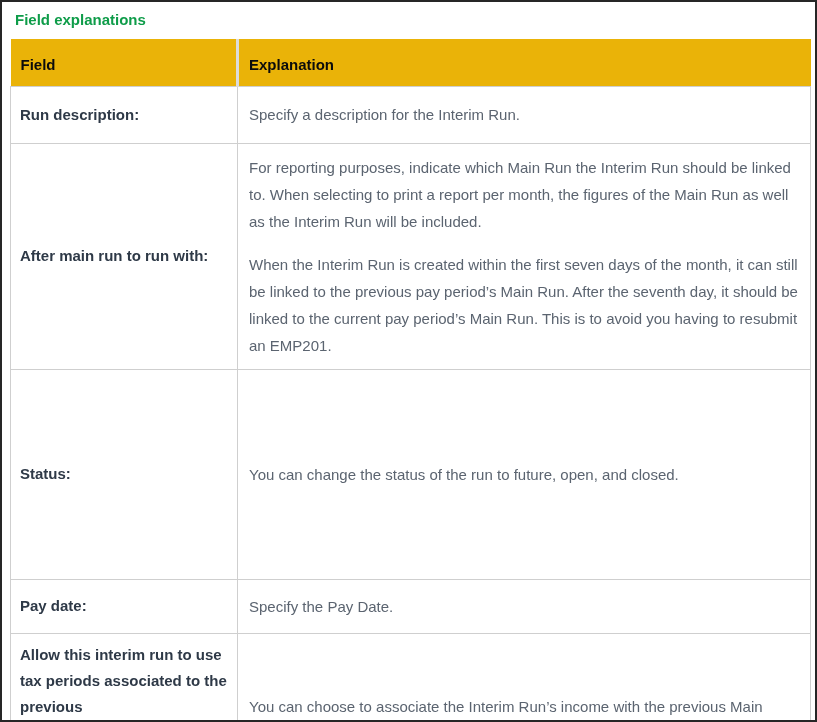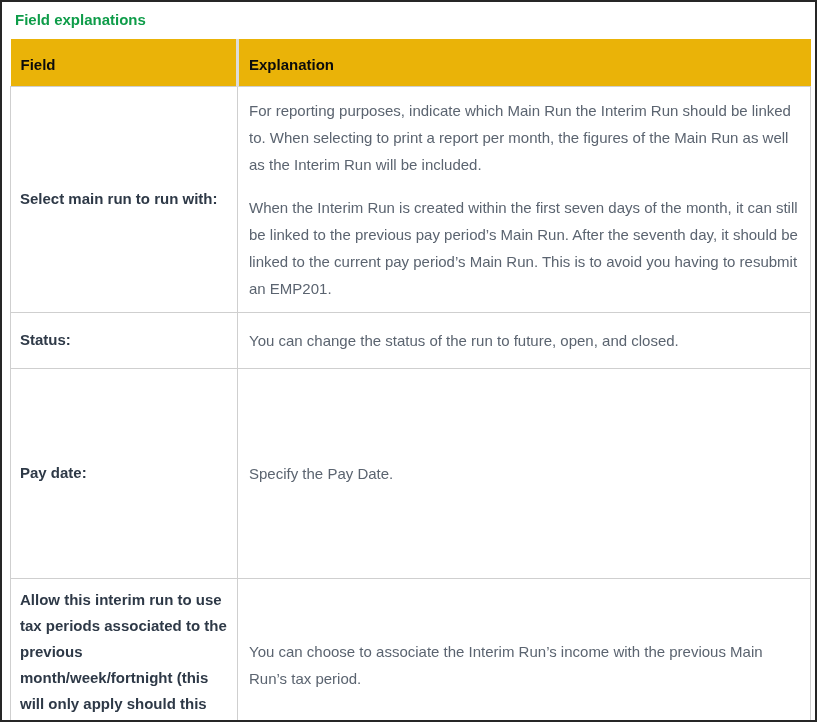--- a/index.html
+++ b/index.html
@@ -84,21 +84,27 @@
       <col class="col-explanation">
     </colgroup>
     <thead>
       <tr>
         <th>Field</th>
         <th>Explanation</th>
       </tr>
     </thead>
     <tbody>
         <tr>
-          <td class="field-cell">Select main run to run with:</td>
+          <td class="field-cell">Run description:</td>
+          <td class="explanation-cell">
+            <p>Specify a description for the Interim Run.</p>
+          </td>
+        </tr>
+        <tr>
+          <td class="field-cell">After main run to run with:</td>
           <td class="explanation-cell">
             <p>For reporting purposes, indicate which Main Run the Interim Run should be linked to. When selecting to print a report per month, the figures of the Main Run as well as the Interim Run will be included.</p>
             <p>When the Interim Run is created within the first seven days of the month, it can still be linked to the previous pay period’s Main Run. After the seventh day, it should be linked to the current pay period’s Main Run. This is to avoid you having to resubmit an EMP201.</p>
           </td>
         </tr>
         <tr>
           <td class="field-cell">Status:</td>
           <td class="explanation-cell">
             <p>You can change the status of the run to future, open, and closed.</p>
           </td>

